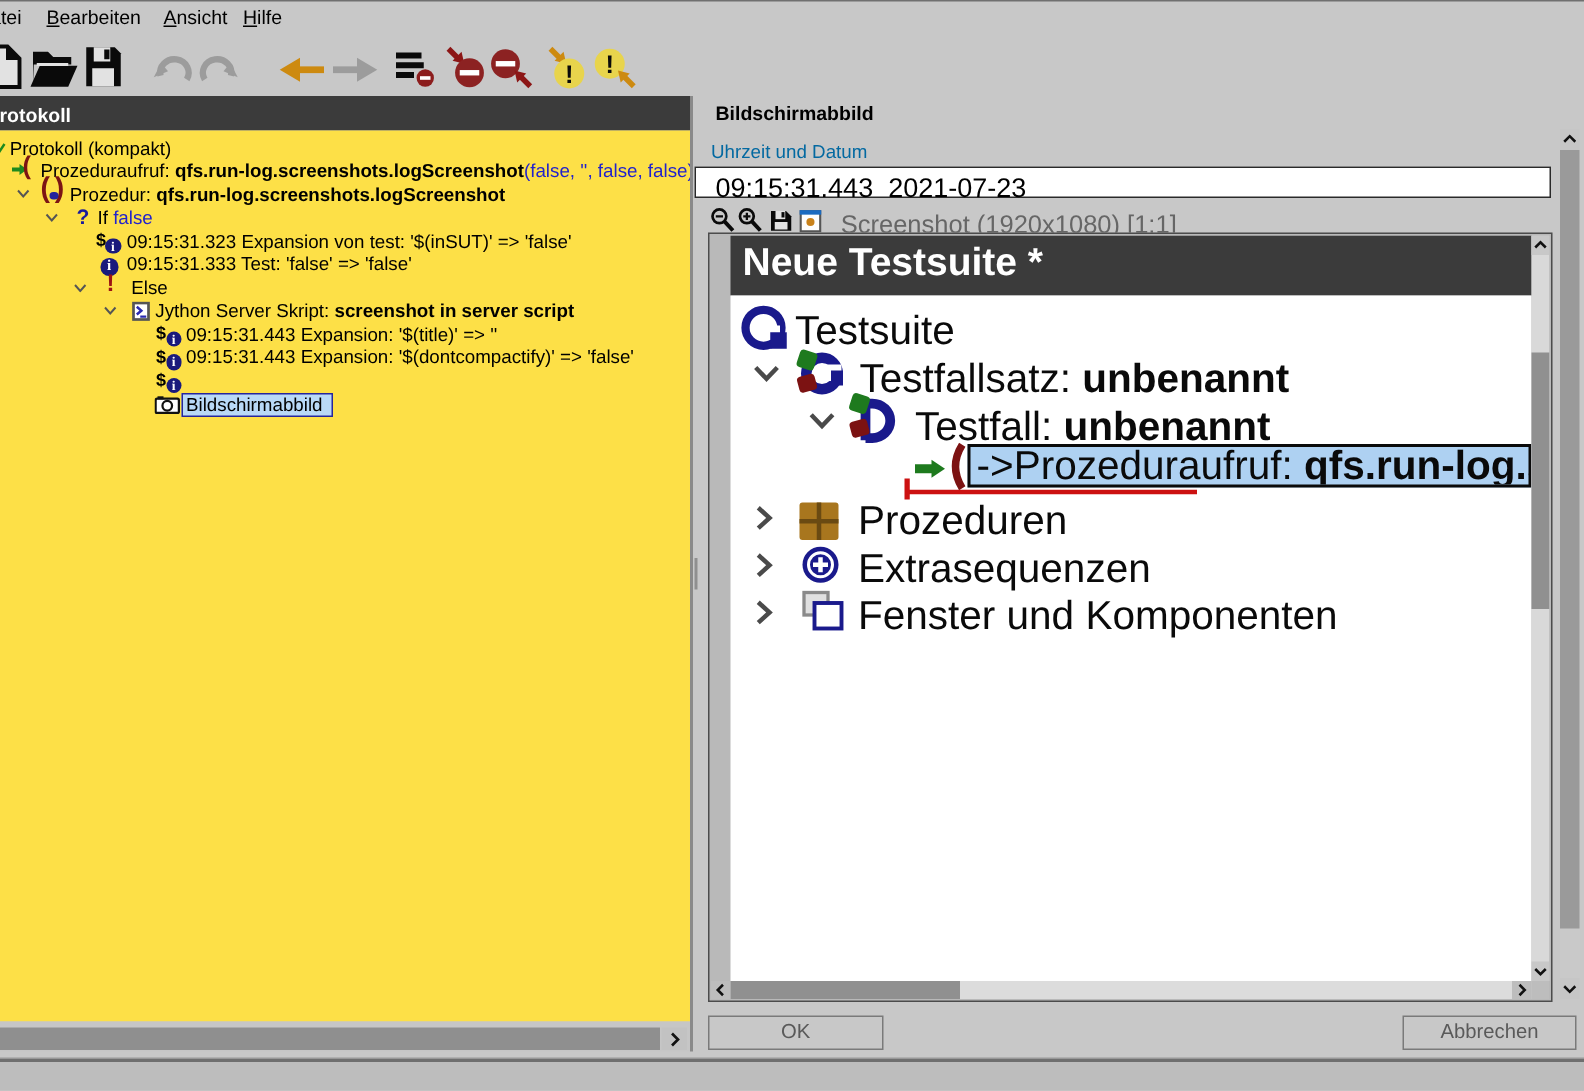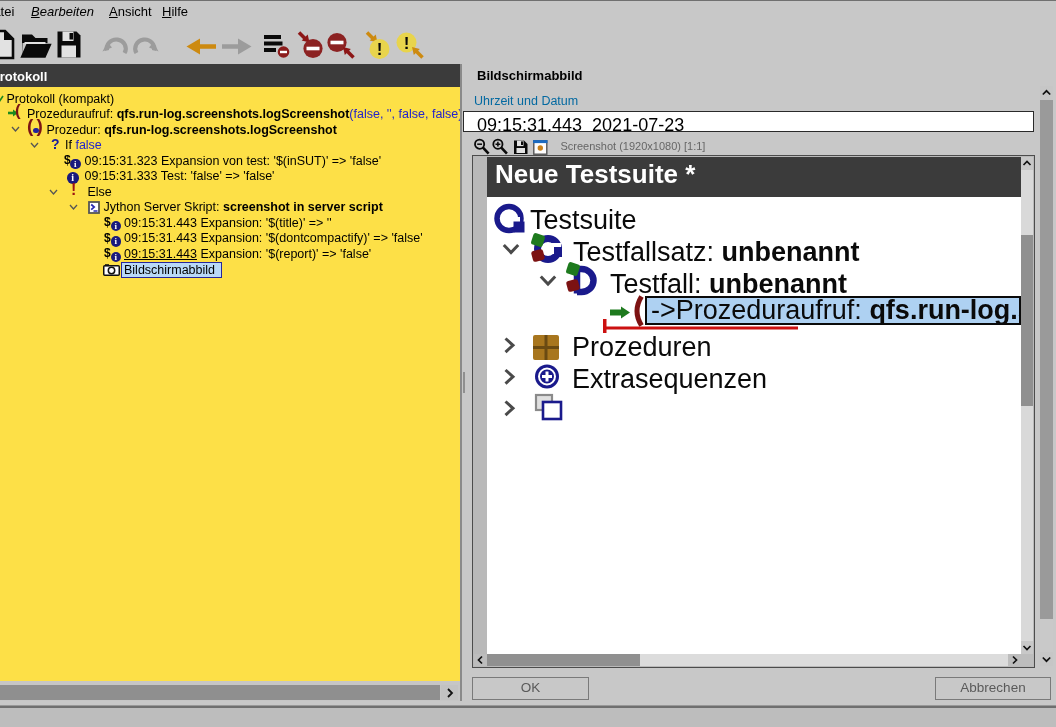--- a/index.html
+++ b/index.html
@@ -11,21 +11,21 @@
 .blue{color:#2222cc;}
 svg{display:block;}
 </style>
 </head>
 <body>
 
 <div class="abs" style="left:0;top:0;width:1056px;height:1px;background:#707070;"></div>
 
 <div class="abs" style="left:0;top:4px;width:1056px;height:22px;font-size:13px;color:#000;">
   <span class="abs" style="left:-16px;top:0;">Datei</span>
-  <span class="abs" style="left:31px;top:0;font-style:italic;"><u>B</u>earbeiten</span>
+  <span class="abs" style="left:31px;top:0;"><u>B</u>earbeiten</span>
   <span class="abs" style="left:109px;top:0;"><u>A</u>nsicht</span>
   <span class="abs" style="left:162px;top:0;"><u>H</u>ilfe</span>
 </div>
 
 <div id="toolbar" class="abs" style="left:0;top:28px;width:1056px;height:34px;">
 <svg width="440" height="34" viewBox="0 0 440 34">
 
   <path d="M-6 3 h11 l8 8 v19 h-19 z" fill="#e2e2e2" stroke="#0a0a0a" stroke-width="2.6"></path>
   <path d="M4 3 l9 9 h-9 z" fill="#0a0a0a"></path>
 
@@ -136,21 +136,20 @@
   <div class="abs" style="left:104px;top:128px;color:#000;font-weight:bold;font-size:12px;">$</div>
   <div class="abs" style="left:110.5px;top:133.5px;width:10.5px;height:10.5px;border-radius:50%;background:#1a1a7c;color:#fff;font-size:9px;font-weight:bold;text-align:center;line-height:10.5px;font-family:'Liberation Serif',serif;">i</div>
   <div class="tree-row" style="left:124px;top:128.5px;">09:15:31.443 Expansion: '$(title)' =&gt; ''</div>
 
   <div class="abs" style="left:104px;top:143.5px;color:#000;font-weight:bold;font-size:12px;">$</div>
   <div class="abs" style="left:110.5px;top:149px;width:10.5px;height:10.5px;border-radius:50%;background:#1a1a7c;color:#fff;font-size:9px;font-weight:bold;text-align:center;line-height:10.5px;font-family:'Liberation Serif',serif;">i</div>
   <div class="tree-row" style="left:124px;top:144px;">09:15:31.443 Expansion: '$(dontcompactify)' =&gt; 'false'</div>
 
   <div class="abs" style="left:104px;top:159px;color:#000;font-weight:bold;font-size:12px;">$</div>
   <div class="abs" style="left:110.5px;top:164.5px;width:10.5px;height:10.5px;border-radius:50%;background:#1a1a7c;color:#fff;font-size:9px;font-weight:bold;text-align:center;line-height:10.5px;font-family:'Liberation Serif',serif;">i</div>
-  <div class="tree-row" style="left:124px;top:159.5px;"><u>09:15:31.443</u> Expansion: '$(report)' =&gt; 'false'</div>
 
   <svg class="abs" style="left:103px;top:177px;" width="17" height="12" viewBox="0 0 17 12">
       <rect x="0.75" y="1.75" width="15.5" height="9.5" rx="1" fill="#fff" stroke="#111" stroke-width="1.5"></rect>
       <rect x="2" y="0.2" width="4" height="2" fill="#111"></rect>
       <circle cx="8.5" cy="6.5" r="3.2" fill="none" stroke="#111" stroke-width="1.5"></circle>
     </svg>
   <div class="tree-row" style="left:120.5px;top:174.5px;background:#b9d9f7;border:1px solid #26269c;height:14px;line-height:14px;padding:0 6px 0 2.5px;">Bildschirmabbild</div>
 </div>
 
 <div class="abs" style="left:0;top:681px;width:460px;height:20px;background:#c6c6c6;">
@@ -183,21 +182,21 @@
   <path d="M29.1 10.4 l5.8 6.3" stroke="#0a0a0a" stroke-width="2.6"></path>
   <path d="M42 3.6 h10 l3.5 3.5 v9.8 h-13.5 z" fill="#0a0a0a"></path>
   <rect x="45" y="3.6" width="6.5" height="5.5" fill="#e2e2e2"></rect>
   <rect x="49" y="4.4" width="2" height="3.6" fill="#0a0a0a"></rect>
   <rect x="44.5" y="11" width="8.5" height="5" fill="#e2e2e2"></rect>
   <rect x="61.8" y="3.8" width="13" height="13.4" fill="#fdfdfd" stroke="#555" stroke-width="1.4"></rect>
   <rect x="61.1" y="3.1" width="14.4" height="3" fill="#1a6ac0"></rect>
   <circle cx="68.3" cy="11" r="2.7" fill="#c8811a"></circle>
 </svg>
 </div>
-<div class="abs" style="left:560.5px;top:140px;font-size:11px;color:#666;">Screenshot (1920x1080) [1:1]</div>
+<div class="abs" style="left:560.5px;top:140px;font-size:17px;color:#666;">Screenshot (1920x1080) [1:1]</div>
 
 <div class="abs" style="left:472px;top:155px;width:563px;height:513px;border:1.5px solid #4c4c4c;box-sizing:border-box;background:#b9b9b9;">
 </div>
 
 <div id="preview" class="abs" style="left:474px;top:157px;width:559px;height:509px;overflow:hidden;">
 
   <div class="abs" style="left:0;top:0;width:13px;height:509px;background:#b9b9b9;"></div>
 
   <div class="abs" style="left:13px;top:0;width:534px;height:40px;background:#3b3b3b;">
     <span class="abs" style="left:8px;top:2px;color:#fff;font-weight:bold;font-size:26px;">Neue Testsuite *</span>
@@ -251,20 +250,21 @@
       <path d="M12.5 1.5 q-9 14.5 0 29" fill="none" stroke="#7c1212" stroke-width="5"></path>
     </svg>
     <div class="abs" style="left:56px;top:51px;line-height:25px;">Testsuite</div>
     <div class="abs" style="left:99px;top:83px;line-height:25px;">Testfallsatz: <span class="b">unbenannt</span></div>
     <div class="abs" style="left:136px;top:115px;line-height:25px;">Testfall: <span class="b">unbenannt</span></div>
     <div class="abs" style="left:171px;top:139px;width:376px;height:29px;background:#aed1f2;border:2px solid #0a0a0a;box-sizing:border-box;overflow:hidden;">
       <span class="abs" style="left:4px;top:0px;line-height:25px;white-space:nowrap;">-&gt;Prozeduraufruf: <span class="b">qfs.run-log.scre</span></span>
     </div>
     <div class="abs" style="left:98px;top:178px;line-height:25px;">Prozeduren</div>
     <div class="abs" style="left:98px;top:210px;line-height:25px;">Extrasequenzen</div>
+    <div class="abs" style="left:98px;top:241px;line-height:25px;">Fenster und Komponenten</div>
   </div>
 
   <div class="abs" style="left:547px;top:0;width:12px;height:497px;background:#d9d9d9;">
     <div class="abs" style="left:0;top:0;width:12px;height:13px;background:#c8c8c8;">
         <svg width="12" height="13">
           <path d="M2.5 8 l3.5-3.5 3.5 3.5" fill="none" stroke="#111" stroke-width="1.7"></path>
         </svg>
       </div>
     <div class="abs" style="left:0;top:78px;width:12px;height:171px;background:#909090;"></div>
     <div class="abs" style="left:0;top:484px;width:12px;height:13px;background:#c8c8c8;">

